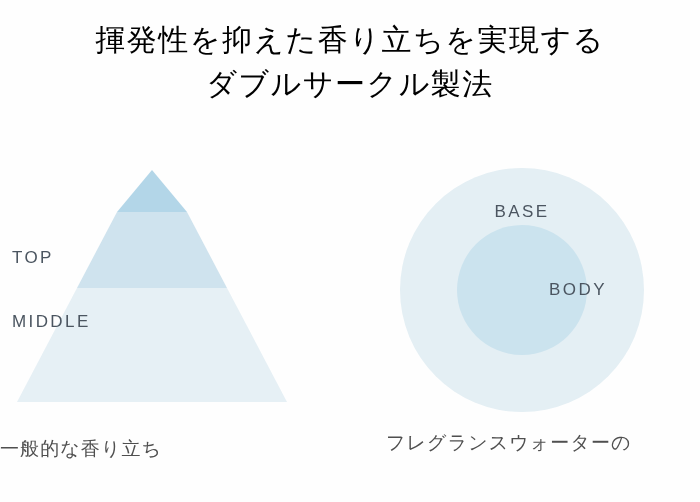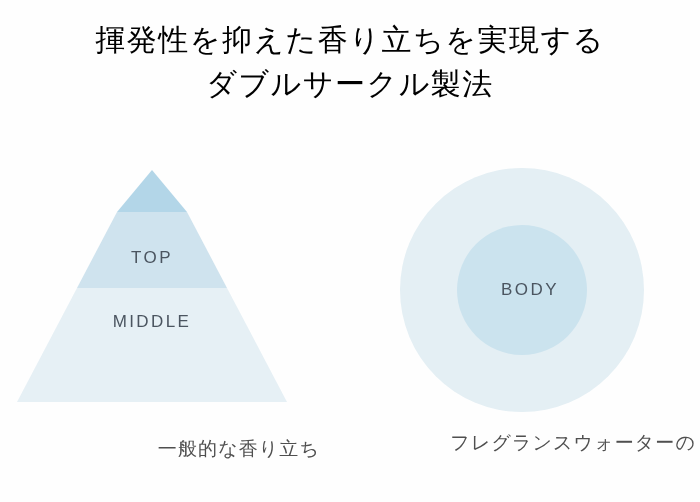--- a/index.html
+++ b/index.html
@@ -52,21 +52,20 @@
   }
   .pyramid-svg {
     display: block;
     width: 280px;
     height: 234px;
   }
   .band-label {
     position: absolute;
     left: 0;
     width: 280px;
-    text-align: center;
     color: #4b5560;
     font-size: 17px;
     letter-spacing: 2.4px;
     pointer-events: none;
   }
   .band-label-top    { top: 80px; }
   .band-label-middle { top: 144px; }
   .band-label-last   { top: 218px; }
 
   
@@ -105,26 +104,27 @@
   }
   .circle-label-base {
     left: 22px;
     top: 34px;
     width: 244px;
   }
   .circle-label-body {
     left: 79px;
     top: 112px;
     width: 146px;
+    padding-left: 48px;
   }
 
   
   .caption {
     position: absolute;
-    text-align: right;
+    text-align: left;
     color: #4f4f4f;
     font-size: 19px;
     line-height: 31px;
     letter-spacing: 1.1px;
   }
   .caption-left {
     left: 0;
     top: 283px;
     width: 320px;
   }
@@ -163,19 +163,20 @@
     <span class="caption-line">一般的な香り立ち</span>
   </div>
 </div>
 
 <div class="panel panel-right">
 
   <div class="circles-wrap">
     <div class="circle-outer"></div>
     <div class="circle-inner"></div>
 
+    <div class="circle-label circle-label-base">BASE</div>
     <div class="circle-label circle-label-body">BODY</div>
   </div>
 
   <div class="caption caption-right">
     <span class="caption-line">フレグランスウォーターの</span>
   </div>
 </div>
 
 </body></html>

